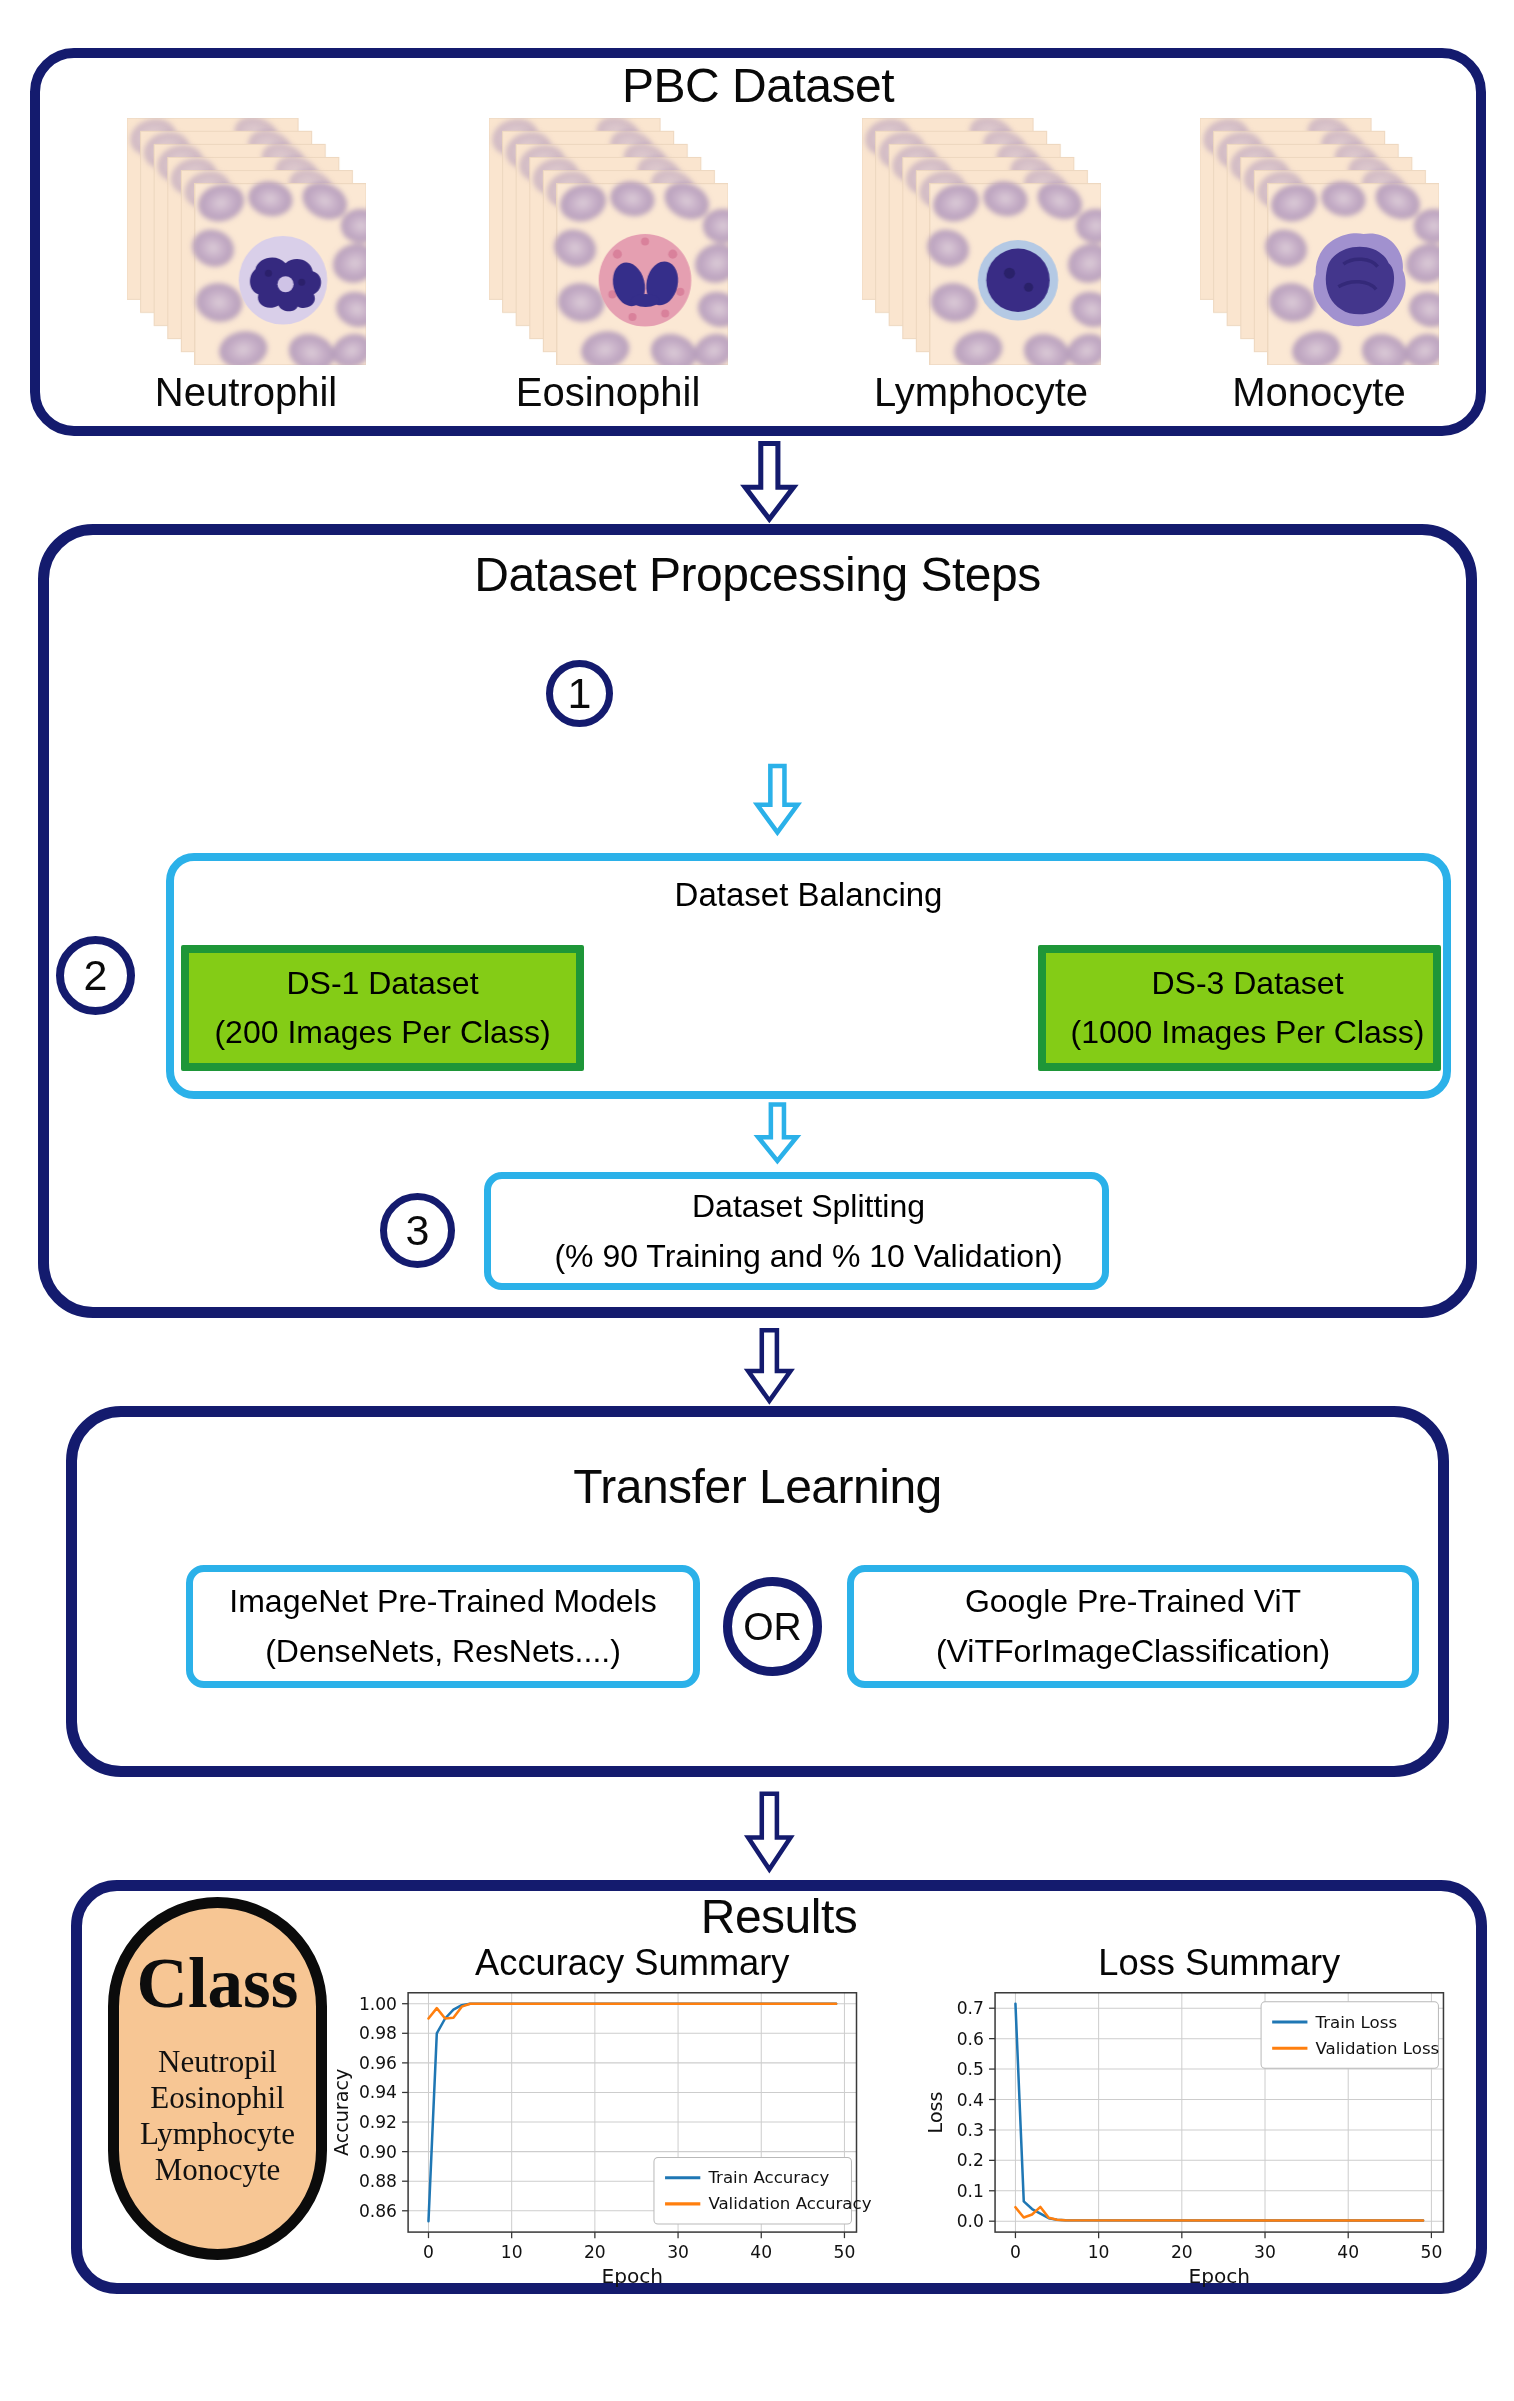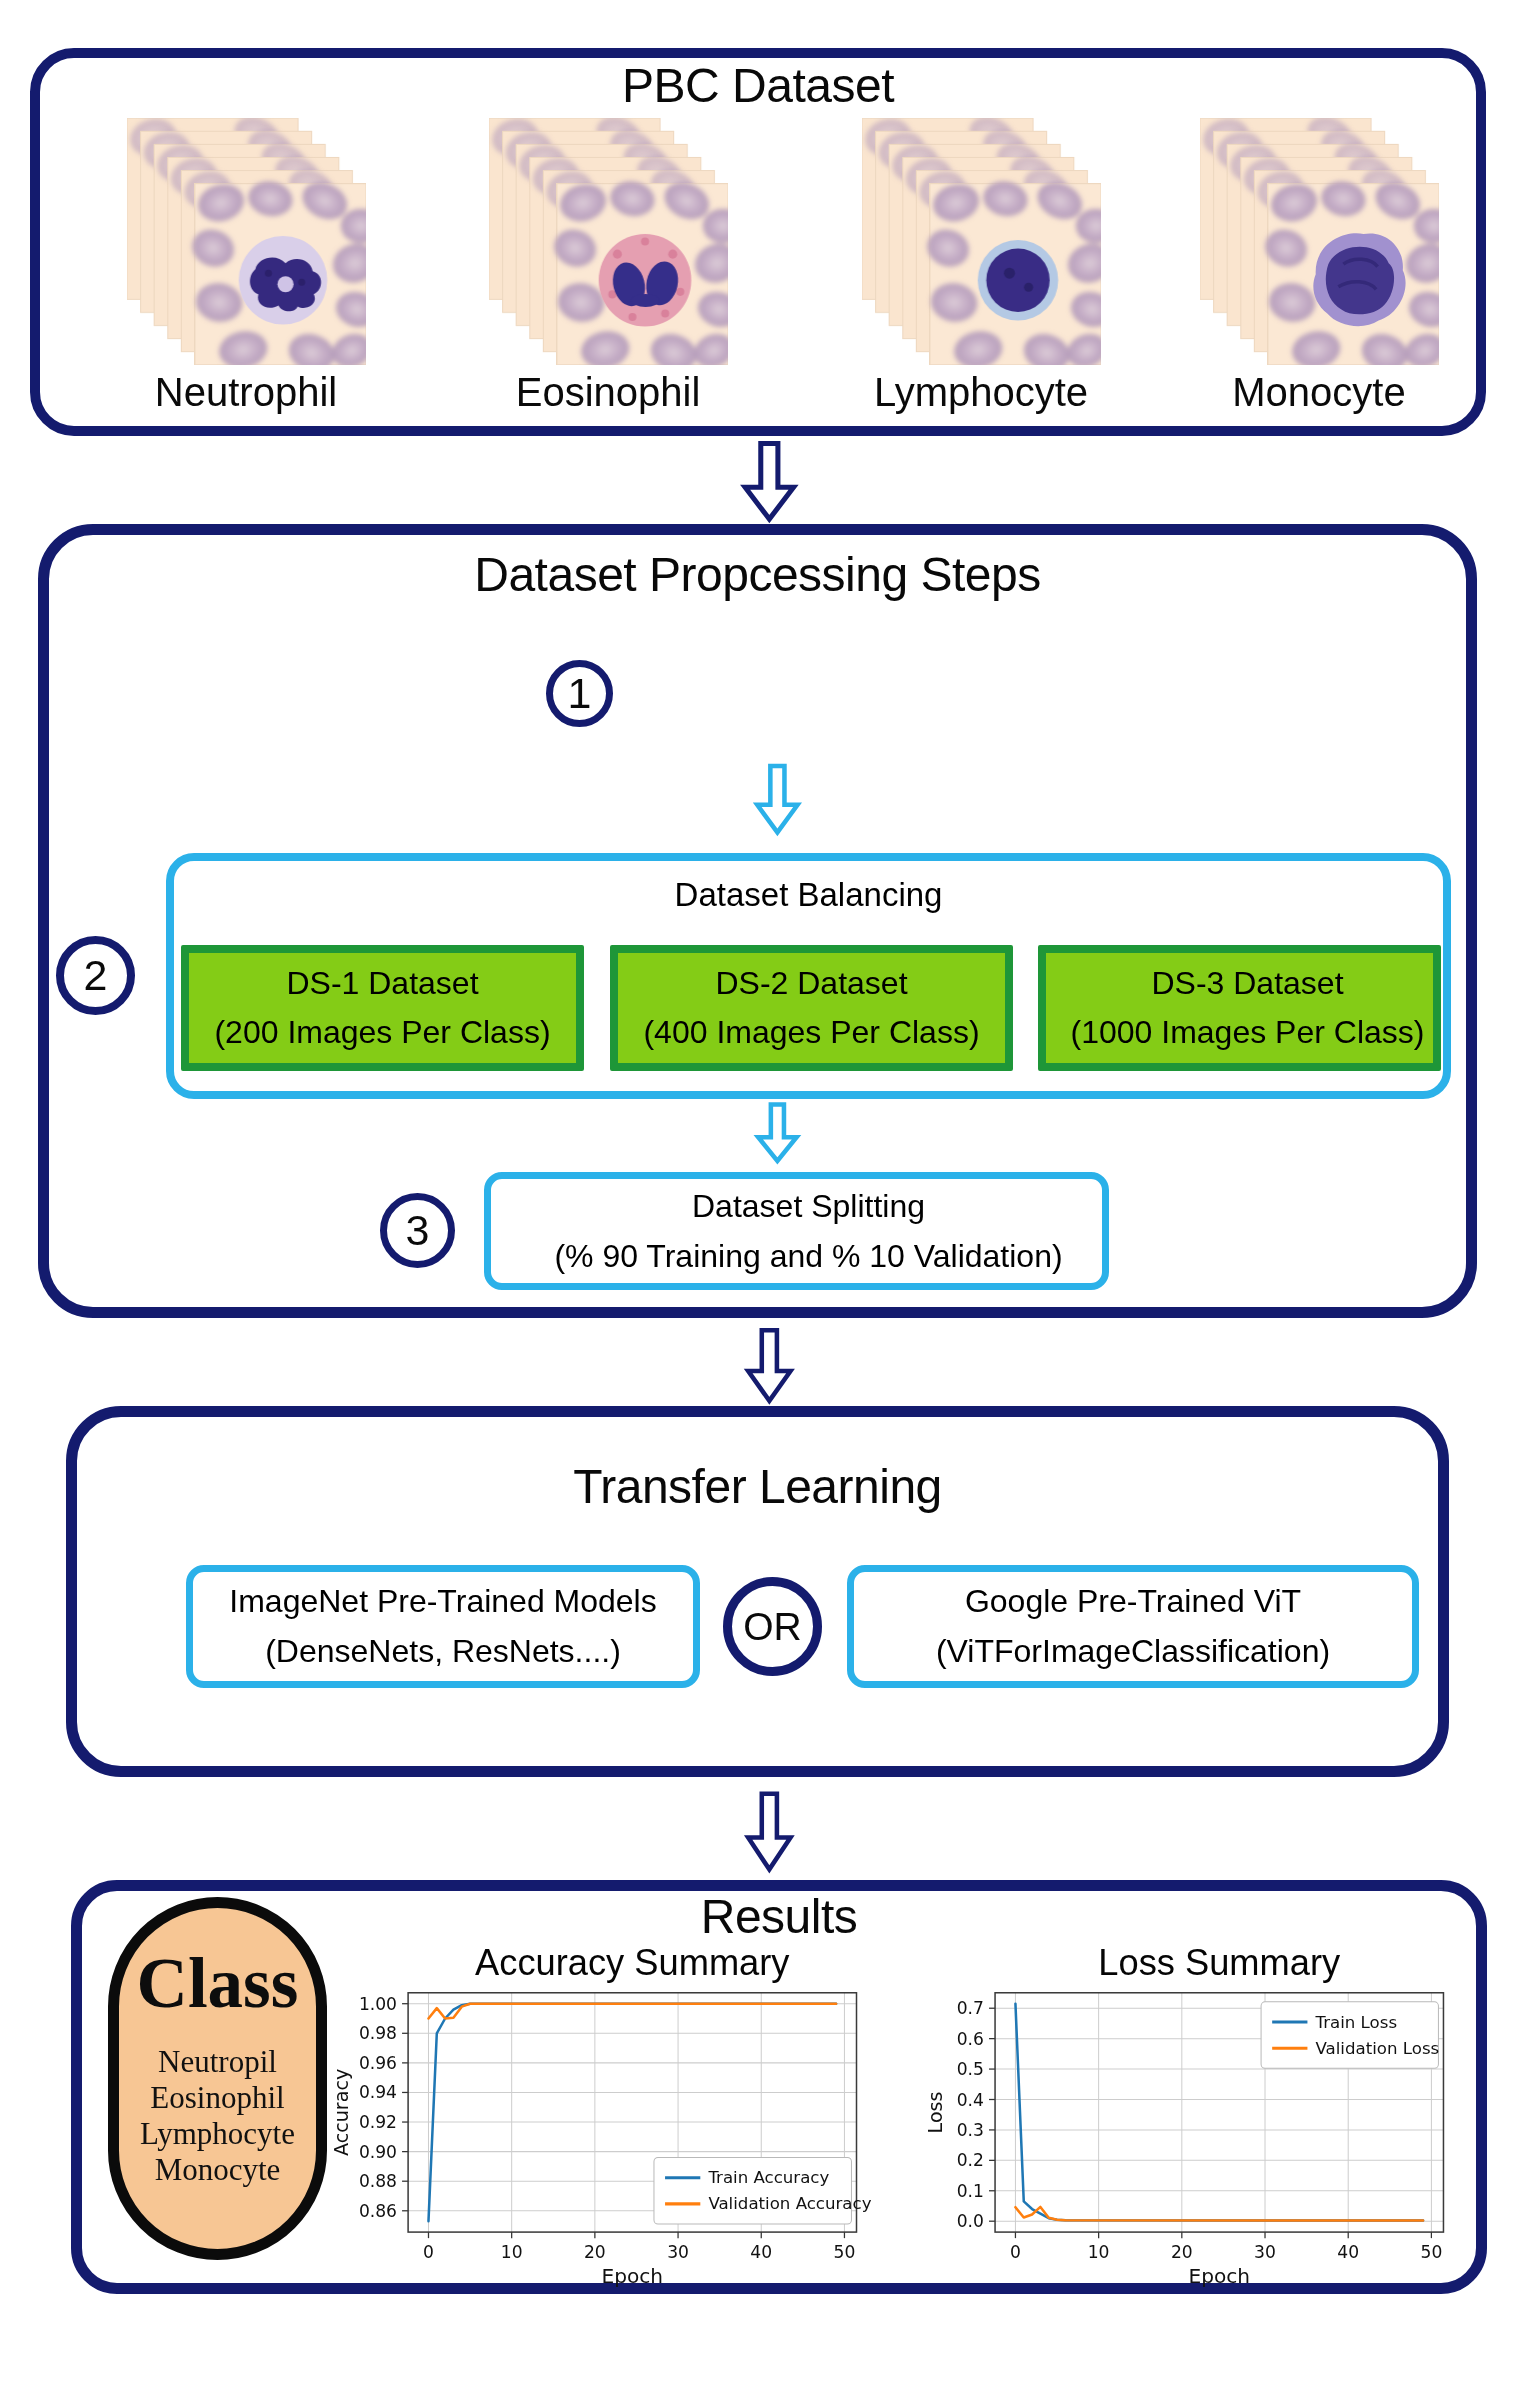--- a/index.html
+++ b/index.html
@@ -393,24 +393,20 @@
 
   <div class="badge" style="left:546px;top:660px;width:67px;height:67px;">1</div>
 
   <div class="node" style="left:166px;top:853px;width:1285px;height:246px;border-width:8px;border-radius:28px;"></div>
   <div class="ctr abs" style="left:166px;top:872px;width:1285px;height:45px;font-size:33px;">Dataset Balancing</div>
   <div class="badge" style="left:56px;top:936px;width:79px;height:79px;border-width:8px;">2</div>
 
   <div class="green-box col" style="left:181px;top:945px;width:403px;height:126px;">
     <div class="l1" style="font-size:32px;">DS-1 Dataset</div>
     <div class="l2" style="font-size:32px;margin-top:12px;">(200 Images Per Class)</div>
-  </div>
-  <div class="green-box col" style="left:610px;top:945px;width:403px;height:126px;">
-    <div class="l1" style="font-size:32px;">DS-2 Dataset</div>
-    <div class="l2" style="font-size:32px;margin-top:12px;">(400 Images Per Class)</div>
   </div>
   <div class="green-box col" style="left:1038px;top:945px;width:403px;height:126px;padding-left:16px;">
     <div class="l1" style="font-size:32px;">DS-3 Dataset</div>
     <div class="l2" style="font-size:32px;margin-top:12px;">(1000 Images Per Class)</div>
   </div>
 
   <div class="badge" style="left:380px;top:1193px;width:75px;height:75px;">3</div>
   <div class="node col" style="left:484px;top:1172px;width:625px;height:118px;padding-left:24px;">
     <div class="l1">Dataset Splitting</div>
     <div class="l2">(% 90 Training and % 10 Validation)</div>

